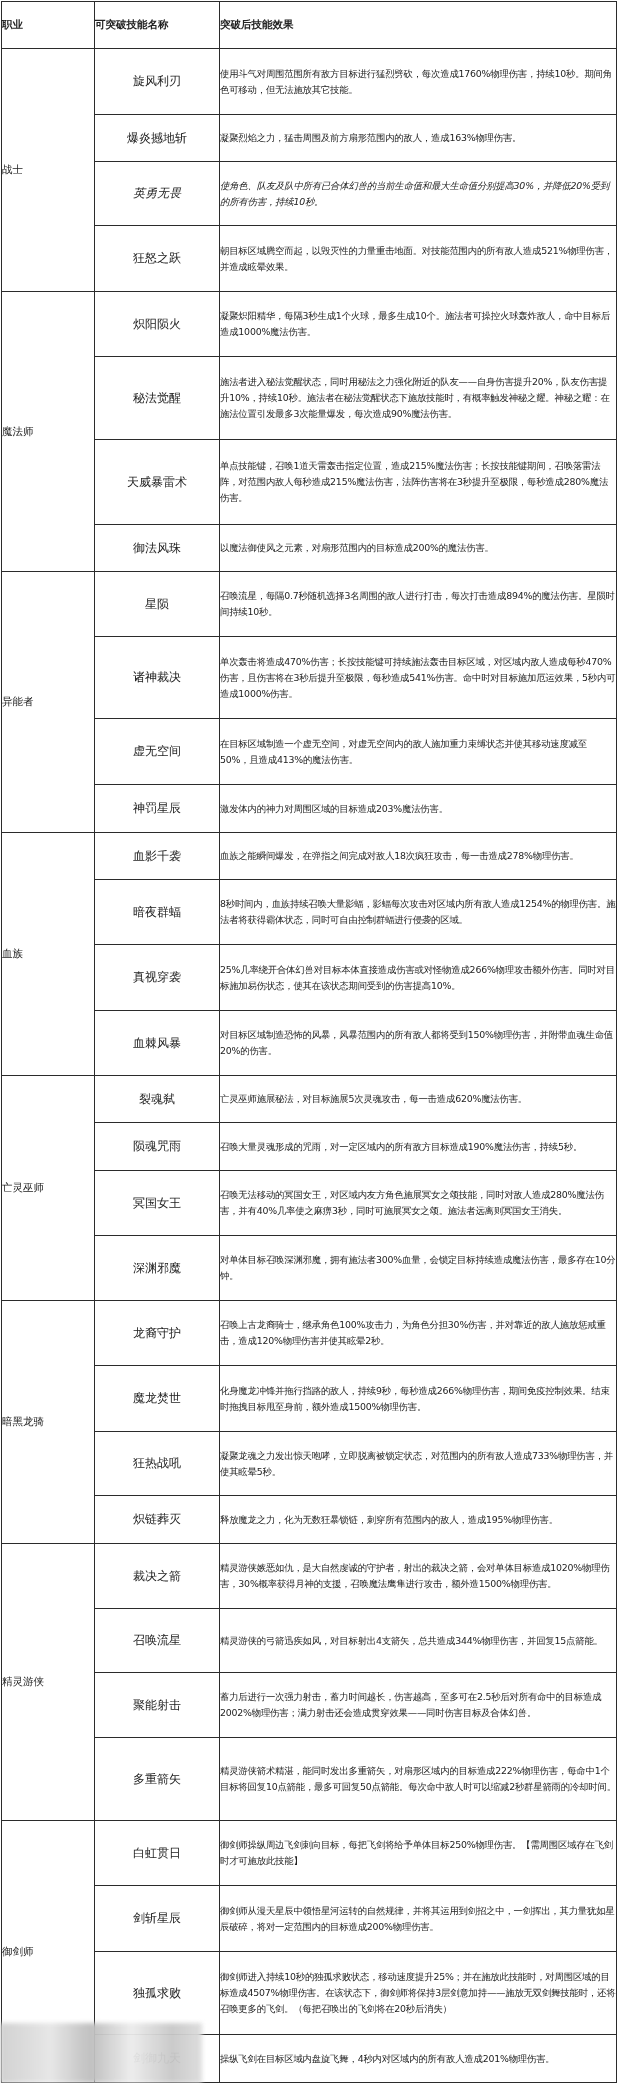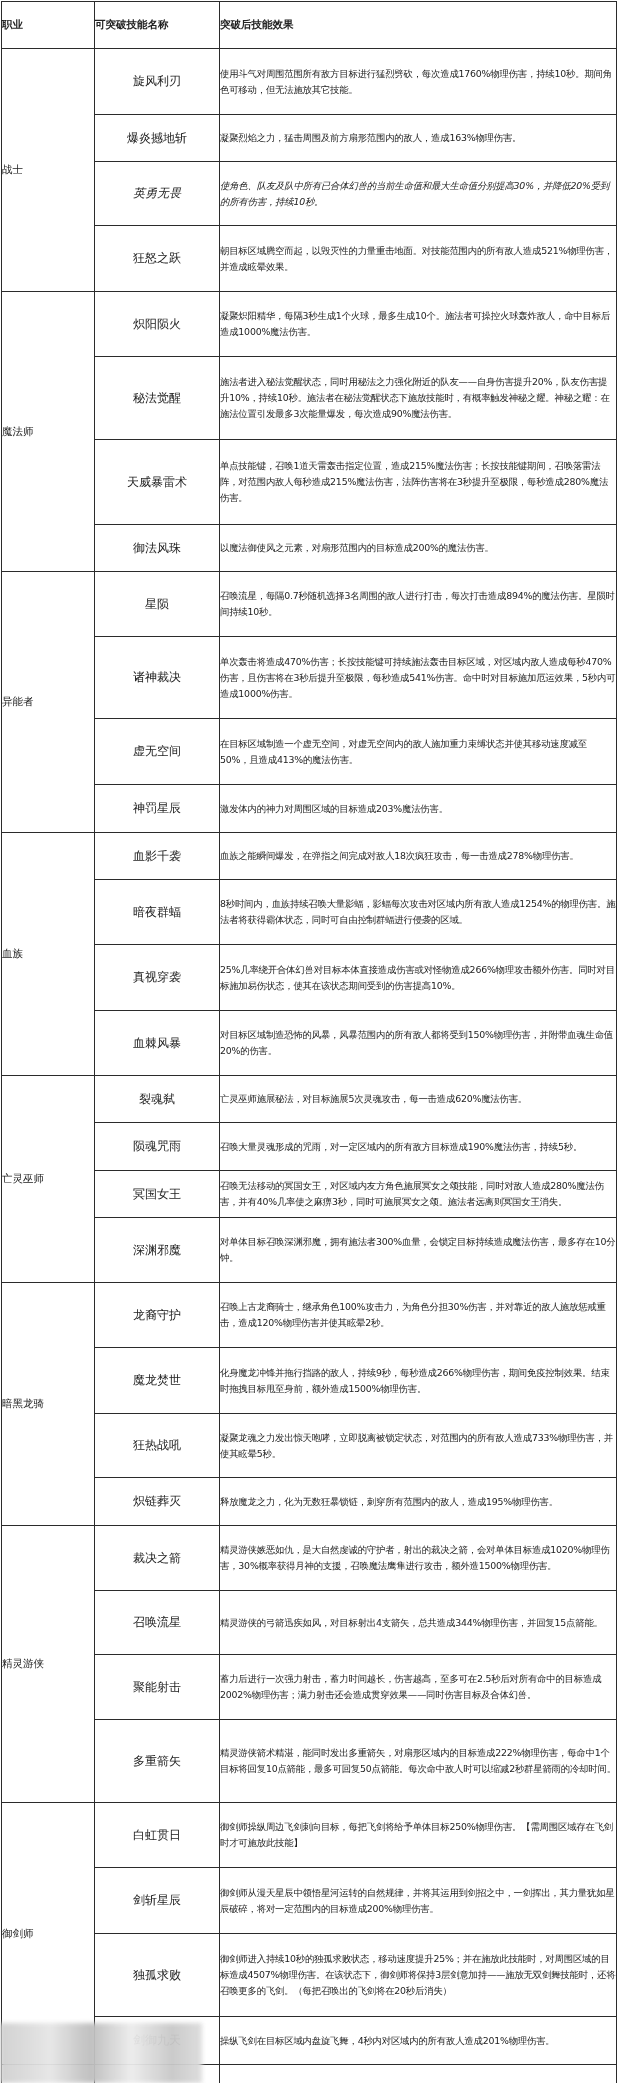--- a/index.html
+++ b/index.html
@@ -105,21 +105,21 @@
       </tr>
       <tr style="height: 47px;">
         <td class="cls" rowspan="4">亡灵巫师</td>
         <td class="name">裂魂弑</td>
         <td class="eff">亡灵巫师施展秘法，对目标施展5次灵魂攻击，每一击造成620%魔法伤害。</td>
       </tr>
       <tr style="height: 48px;">
         <td class="name">陨魂咒雨</td>
         <td class="eff">召唤大量灵魂形成的咒雨，对一定区域内的所有敌方目标造成190%魔法伤害，持续5秒。</td>
       </tr>
-      <tr style="height: 47px;">
+      <tr style="height: 65px;">
         <td class="name">冥国女王</td>
         <td class="eff">召唤无法移动的冥国女王，对区域内友方角色施展冥女之颂技能，同时对敌人造成280%魔法伤害，并有40%几率使之麻痹3秒，同时可施展冥女之颂。施法者远离则冥国女王消失。</td>
       </tr>
       <tr style="height: 65px;">
         <td class="name">深渊邪魔</td>
         <td class="eff">对单体目标召唤深渊邪魔，拥有施法者300%血量，会锁定目标持续造成魔法伤害，最多存在10分钟。</td>
       </tr>
       <tr style="height: 65px;">
         <td class="cls" rowspan="4">暗黑龙骑</td>
         <td class="name">龙裔守护</td>

